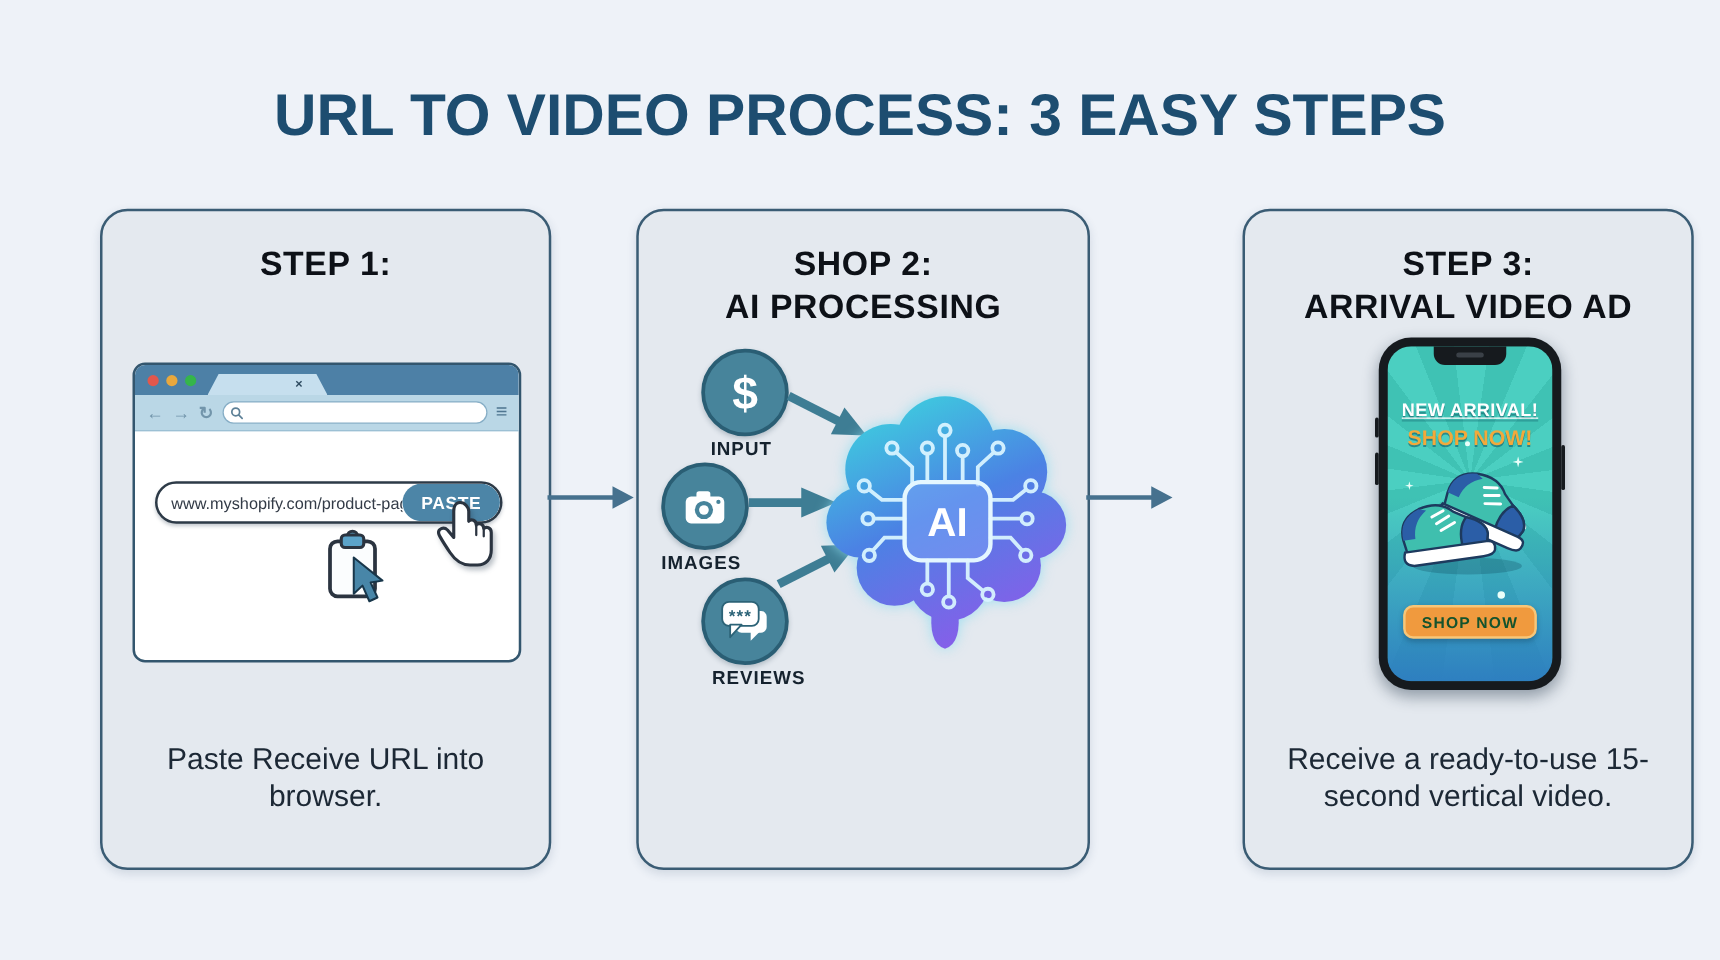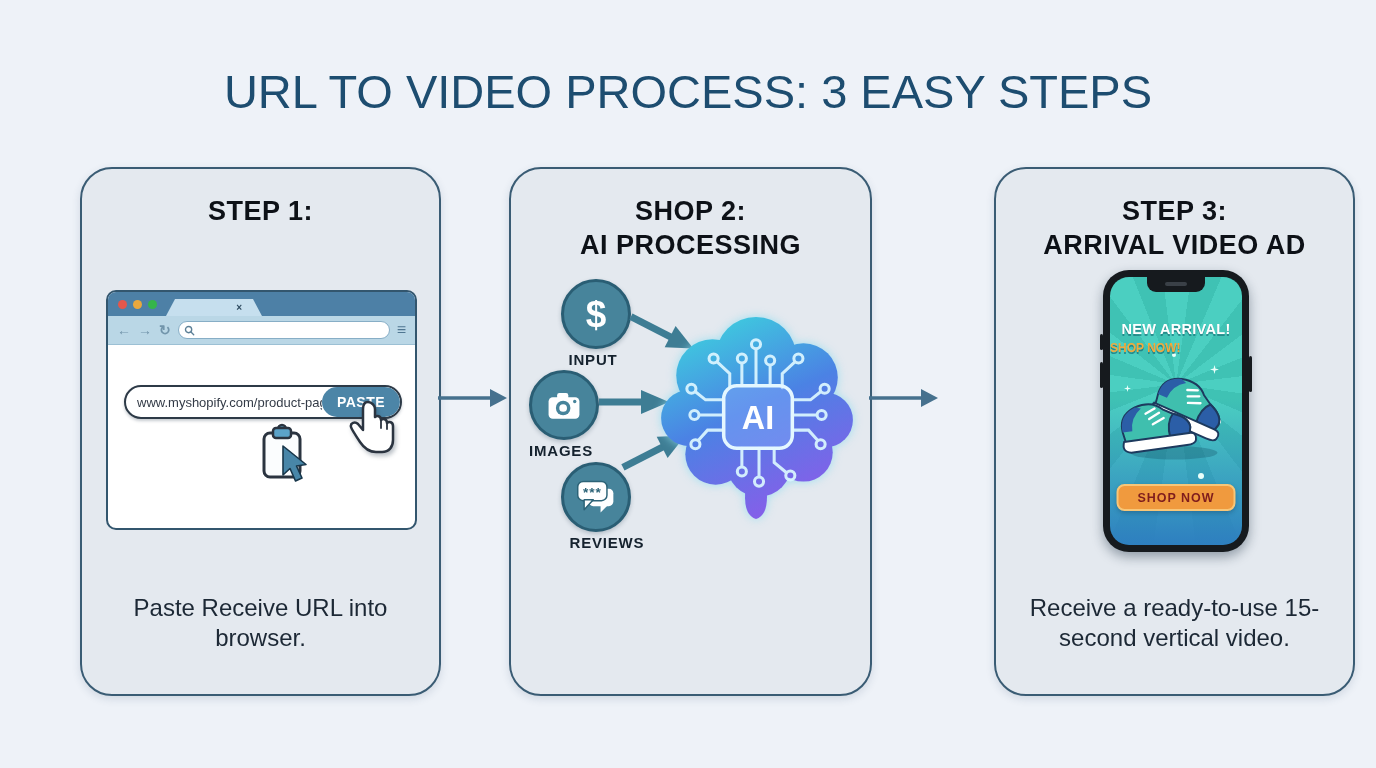--- a/index.html
+++ b/index.html
@@ -1,21 +1,21 @@
 <!DOCTYPE html>
 <html><head>
 <meta charset="utf-8">
 <style>
   html,body{margin:0;padding:0;background:#eef2f8;}
   .canvas{position:relative;width:1376px;height:768px;background:#eef2f8;overflow:hidden;
           font-family:"Liberation Sans",sans-serif;}
   .title{position:absolute;top:64px;left:0;right:0;text-align:center;font-size:47px;
-         font-weight:400;color:#1d4d70;letter-spacing:0px;}
+         font-weight:700;color:#1d4d70;letter-spacing:0px;}
   .card{position:absolute;top:167px;width:357px;height:525px;background:#e4e9ef;
-        border:2px solid #3a5c74;border-radius:32px;box-shadow:0 3px 8px rgba(40,70,100,.15);}
+        border:2px solid #3a5c74;border-radius:22px;box-shadow:0 3px 8px rgba(40,70,100,.15);}
   #card1{left:80px}#card2{left:509px;width:359px}#card3{left:994px}
   .card-heading{margin-top:26px;text-align:center;font-size:27px;font-weight:700;color:#0d1117;
         line-height:1.25;letter-spacing:.5px;}
   .card-caption{position:absolute;left:26px;right:26px;bottom:40px;text-align:center;
         font-size:24px;color:#1c2835;line-height:1.28;}
   .flow-arrow{position:absolute;top:382px;}
   #flow1{left:437px}#flow2{left:868px}
 
   
   .browser{position:absolute;left:24px;top:121px;width:307px;height:236px;background:#fff;
@@ -71,26 +71,26 @@
         background:linear-gradient(180deg,rgba(47,133,194,0) 0%,rgba(47,133,194,0) 45%,#2e7fc0 100%),
         repeating-conic-gradient(from 8deg at 50% 40%,#3fc2b4 0deg 15deg,#4bcfc1 15deg 30deg);}
   .notch{position:absolute;top:0;left:50%;transform:translateX(-50%);width:58px;height:15px;
         background:#161a1e;border-radius:0 0 9px 9px;z-index:5;}
   .speaker{position:absolute;top:5px;left:50%;transform:translateX(-50%);width:22px;height:4px;
         background:#3a4047;border-radius:2px;}
   .side-btn{position:absolute;background:#161a1e;border-radius:2px;width:3px;}
   .sb-l1{left:-3px;top:64px;height:16px}.sb-l2{left:-3px;top:92px;height:26px}
   .sb-r1{right:-3px;top:86px;height:36px}
   .ad-headline{position:absolute;top:44px;width:100%;text-align:center;color:#fff;font-size:14.5px;
-        font-weight:700;letter-spacing:.3px;text-shadow:0 2px 0 rgba(16,92,104,.55);z-index:3;}
-  .ad-subheadline{position:absolute;top:64px;width:100%;text-align:left;color:#f2a93b;
-        font-size:12px;font-weight:700;text-shadow:0 1.5px 0 rgba(16,92,104,.6);z-index:3;}
+        font-weight:700;letter-spacing:.3px;text-shadow:0 2px 0 rgba(16,92,104,.55);z-index:3;text-decoration:underline;}
+  .ad-subheadline{position:absolute;top:64px;width:100%;text-align:center;color:#f2a93b;
+        font-size:17px;font-weight:700;text-shadow:0 1.5px 0 rgba(16,92,104,.6);z-index:3;}
   .sneakers-svg{position:absolute;left:8px;top:96px;z-index:2;}
-  .cta-btn{position:absolute;left:50%;transform:translateX(-50%);bottom:34px;width:119px;height:27px;
-        background:#f09a3e;border:2px solid #f7c678;border-radius:8px;color:#7f1d1d;font-weight:700;
+  .cta-btn{position:absolute;left:50%;transform:translateX(-50%);bottom:34px;width:107px;height:27px;
+        background:#f09a3e;border:2px solid #f7c678;border-radius:8px;color:#14532d;font-weight:700;
         font-size:12.5px;display:flex;align-items:center;justify-content:center;letter-spacing:1px;
         z-index:3;box-shadow:0 2px 4px rgba(20,60,90,.35);font-family:inherit;box-sizing:border-box;}
   .sparkle{position:absolute;background:#eafffa;z-index:2;
         clip-path:polygon(50% 0,60% 40%,100% 50%,60% 60%,50% 100%,40% 60%,0 50%,40% 40%);}
   .sp1{left:26px;top:152px;width:12px;height:12px}
   .sp2{left:100px;top:88px;width:9px;height:9px}
   .sp3{left:14px;top:108px;width:7px;height:7px}
   .spdot{position:absolute;background:#eafffa;border-radius:50%;z-index:2;}
   .sd1{left:106px;top:142px;width:5px;height:5px}
   .sd2{left:88px;top:196px;width:6px;height:6px}

